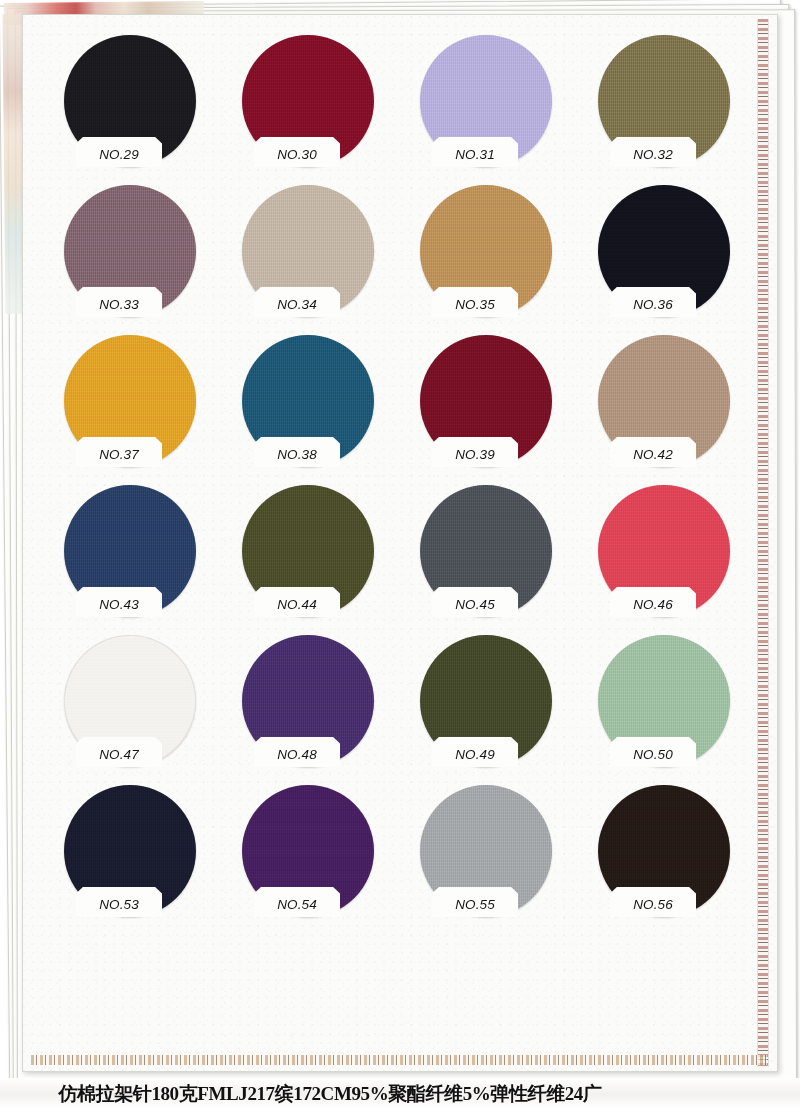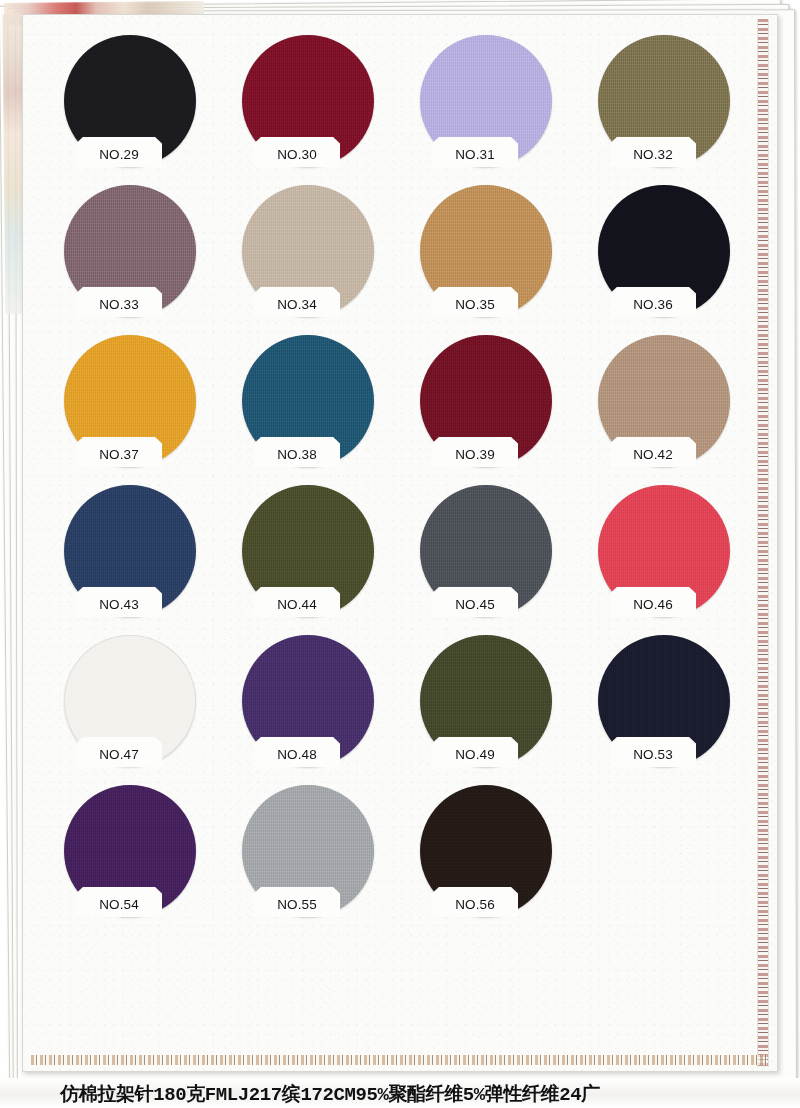--- a/index.html
+++ b/index.html
@@ -47,20 +47,21 @@
   }
 
   
   .card {
     position: absolute;
     left: 22px; top: 14px;
     width: 756px; height: 1058px;
     background: #fbfbf9;
     border: 1px solid #d8d8d2;
     box-shadow: 2px 2px 5px rgba(0,0,0,0.18);
+    font-style: italic;
   }
   
   .card::before {
     content: "";
     position: absolute; inset: 0;
     background-image:
       radial-gradient(circle at 12% 22%, rgba(0,0,0,.022) 0 1px, transparent 1px),
       radial-gradient(circle at 63% 48%, rgba(0,0,0,.02) 0 1px, transparent 1px),
       radial-gradient(circle at 37% 77%, rgba(0,0,0,.022) 0 1px, transparent 1px),
       radial-gradient(circle at 85% 12%, rgba(0,0,0,.018) 0 1px, transparent 1px);
@@ -162,21 +163,21 @@
 
   
   .caption {
     position: absolute;
     left: 0; bottom: 1px;
     width: 660px;
     text-align: center;
     font-size: 19px;
     font-weight: bold;
     color: #111113;
-    font-family: Liberation Mono, monospace;
+    font-family: Liberation Serif, serif;
     letter-spacing: -0.4px;
     white-space: nowrap;
   }
   .caption-band {
     position: absolute;
     left: 0; bottom: 0;
     width: 800px; height: 30px;
     background: linear-gradient(180deg, #ffffff 0%, #f2f1ee 55%, #ffffff 100%);
   }
 </style>
@@ -302,20 +303,26 @@
         </div>
       </div>
       <div class="cell">
         <div class="swatch-wrap">
           <div class="swatch" style="background: rgb(68, 72, 44);"></div>
           <div class="tab">NO.49</div>
         </div>
       </div>
       <div class="cell">
         <div class="swatch-wrap">
+          <div class="swatch" style="background: rgb(157, 192, 160);"></div>
+          <div class="tab">NO.50</div>
+        </div>
+      </div>
+      <div class="cell">
+        <div class="swatch-wrap">
           <div class="swatch" style="background: rgb(26, 28, 46);"></div>
           <div class="tab">NO.53</div>
         </div>
       </div>
       <div class="cell">
         <div class="swatch-wrap">
           <div class="swatch" style="background: rgb(69, 33, 92);"></div>
           <div class="tab">NO.54</div>
         </div>
       </div>

